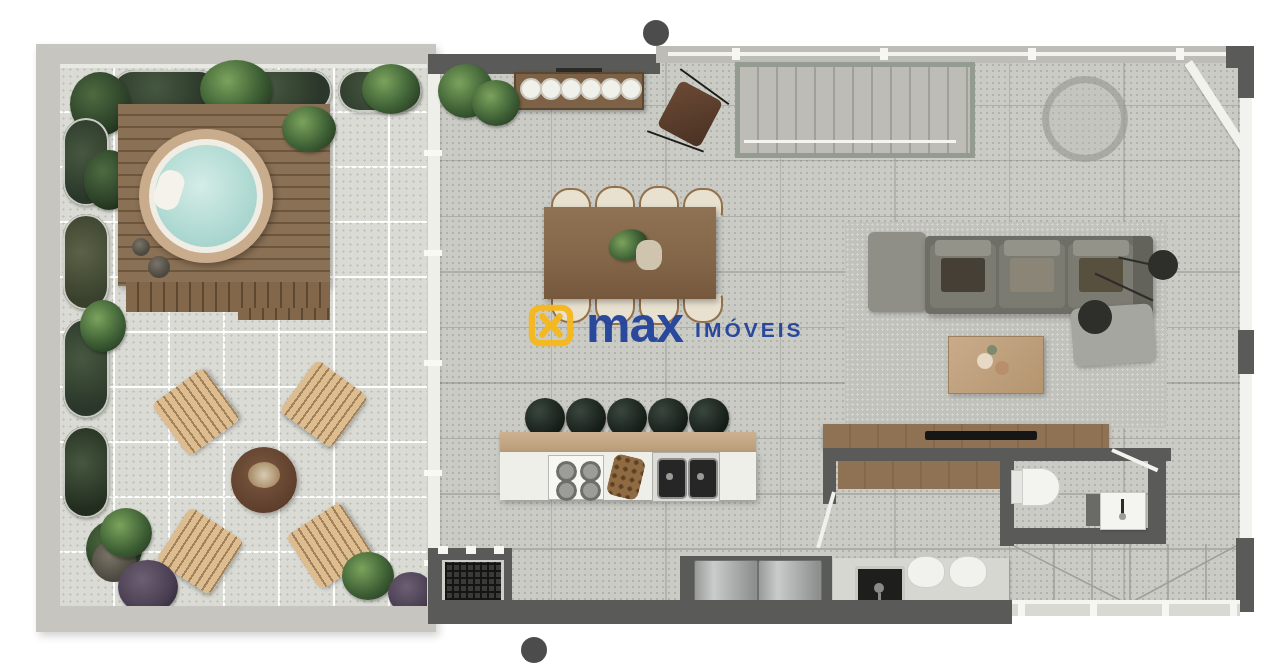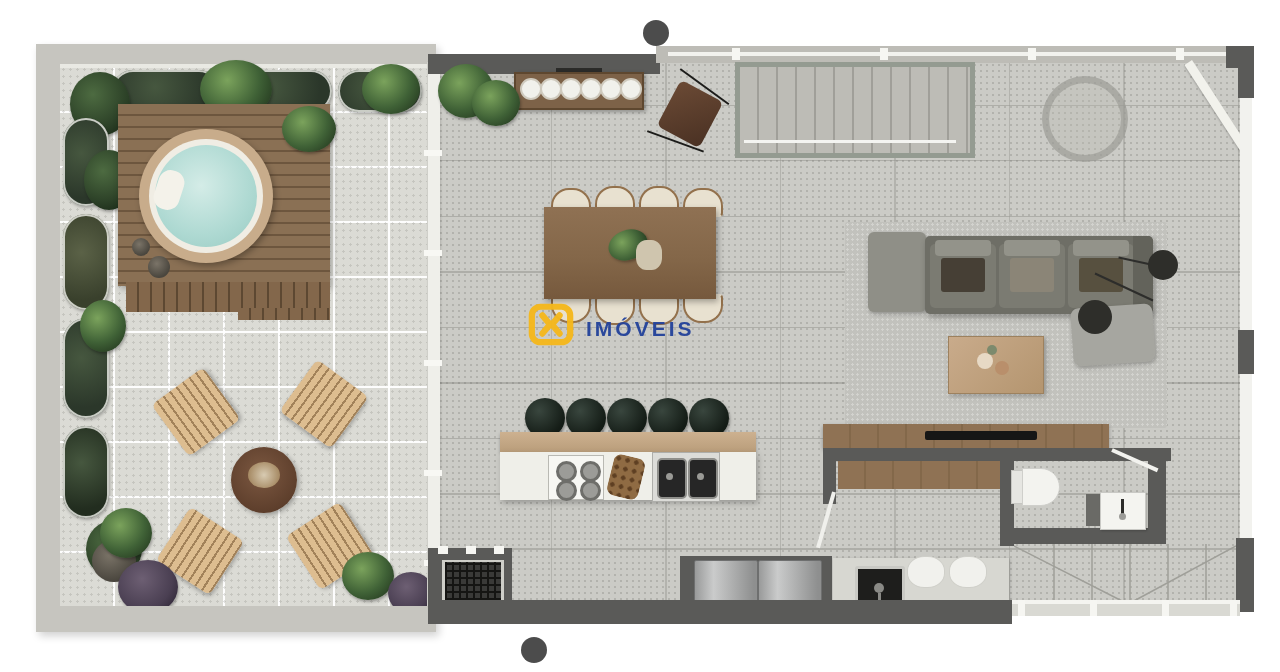--- a/index.html
+++ b/index.html
@@ -177,20 +177,21 @@
   <div class="abs" style="left:544px;top:207px;width:172px;height:92px;background:linear-gradient(180deg,#8f7153 0,#846749 55%,#76593d 100%);box-shadow:2px 3px 6px rgba(0,0,0,.3);"></div>
   <div class="abs bush" style="left:608px;top:230px;width:40px;height:30px;transform:rotate(-20deg);"></div>
   <div class="abs" style="left:636px;top:240px;width:26px;height:30px;background:#cfc5ae;border-radius:40%;"></div>
 
   <div class="abs wm" style="left:528px;top:300px;">
     <svg width="46" height="48" viewBox="0 0 48 48">
       <rect x="4" y="6" width="40" height="37" rx="9" fill="none" stroke="#F5B81C" stroke-width="6.5"></rect>
       <path d="M15 15 L23 24.5 L15 34" fill="none" stroke="#F5B81C" stroke-width="6.5" stroke-linecap="round" stroke-linejoin="round"></path>
       <path d="M33 15 L25 24.5 L33 34" fill="none" stroke="#F5B81C" stroke-width="6.5" stroke-linecap="round" stroke-linejoin="round"></path>
     </svg>
+    <span class="wm-brand">max</span>
     <span class="wm-suffix">IMÓVEIS</span>
   </div>
 
   <div class="abs stool" style="left:525px;top:398px;"></div>
   <div class="abs stool" style="left:566px;top:398px;"></div>
   <div class="abs stool" style="left:607px;top:398px;"></div>
   <div class="abs stool" style="left:648px;top:398px;"></div>
   <div class="abs stool" style="left:689px;top:398px;"></div>
   <div class="abs" style="left:500px;top:432px;width:256px;height:20px;background:linear-gradient(180deg,#cdb190,#b99d7a);box-shadow:0 2px 3px rgba(0,0,0,.25);"></div>
   <div class="abs" style="left:500px;top:452px;width:256px;height:48px;background:#efefe9;box-shadow:2px 3px 6px rgba(0,0,0,.25);"></div>

